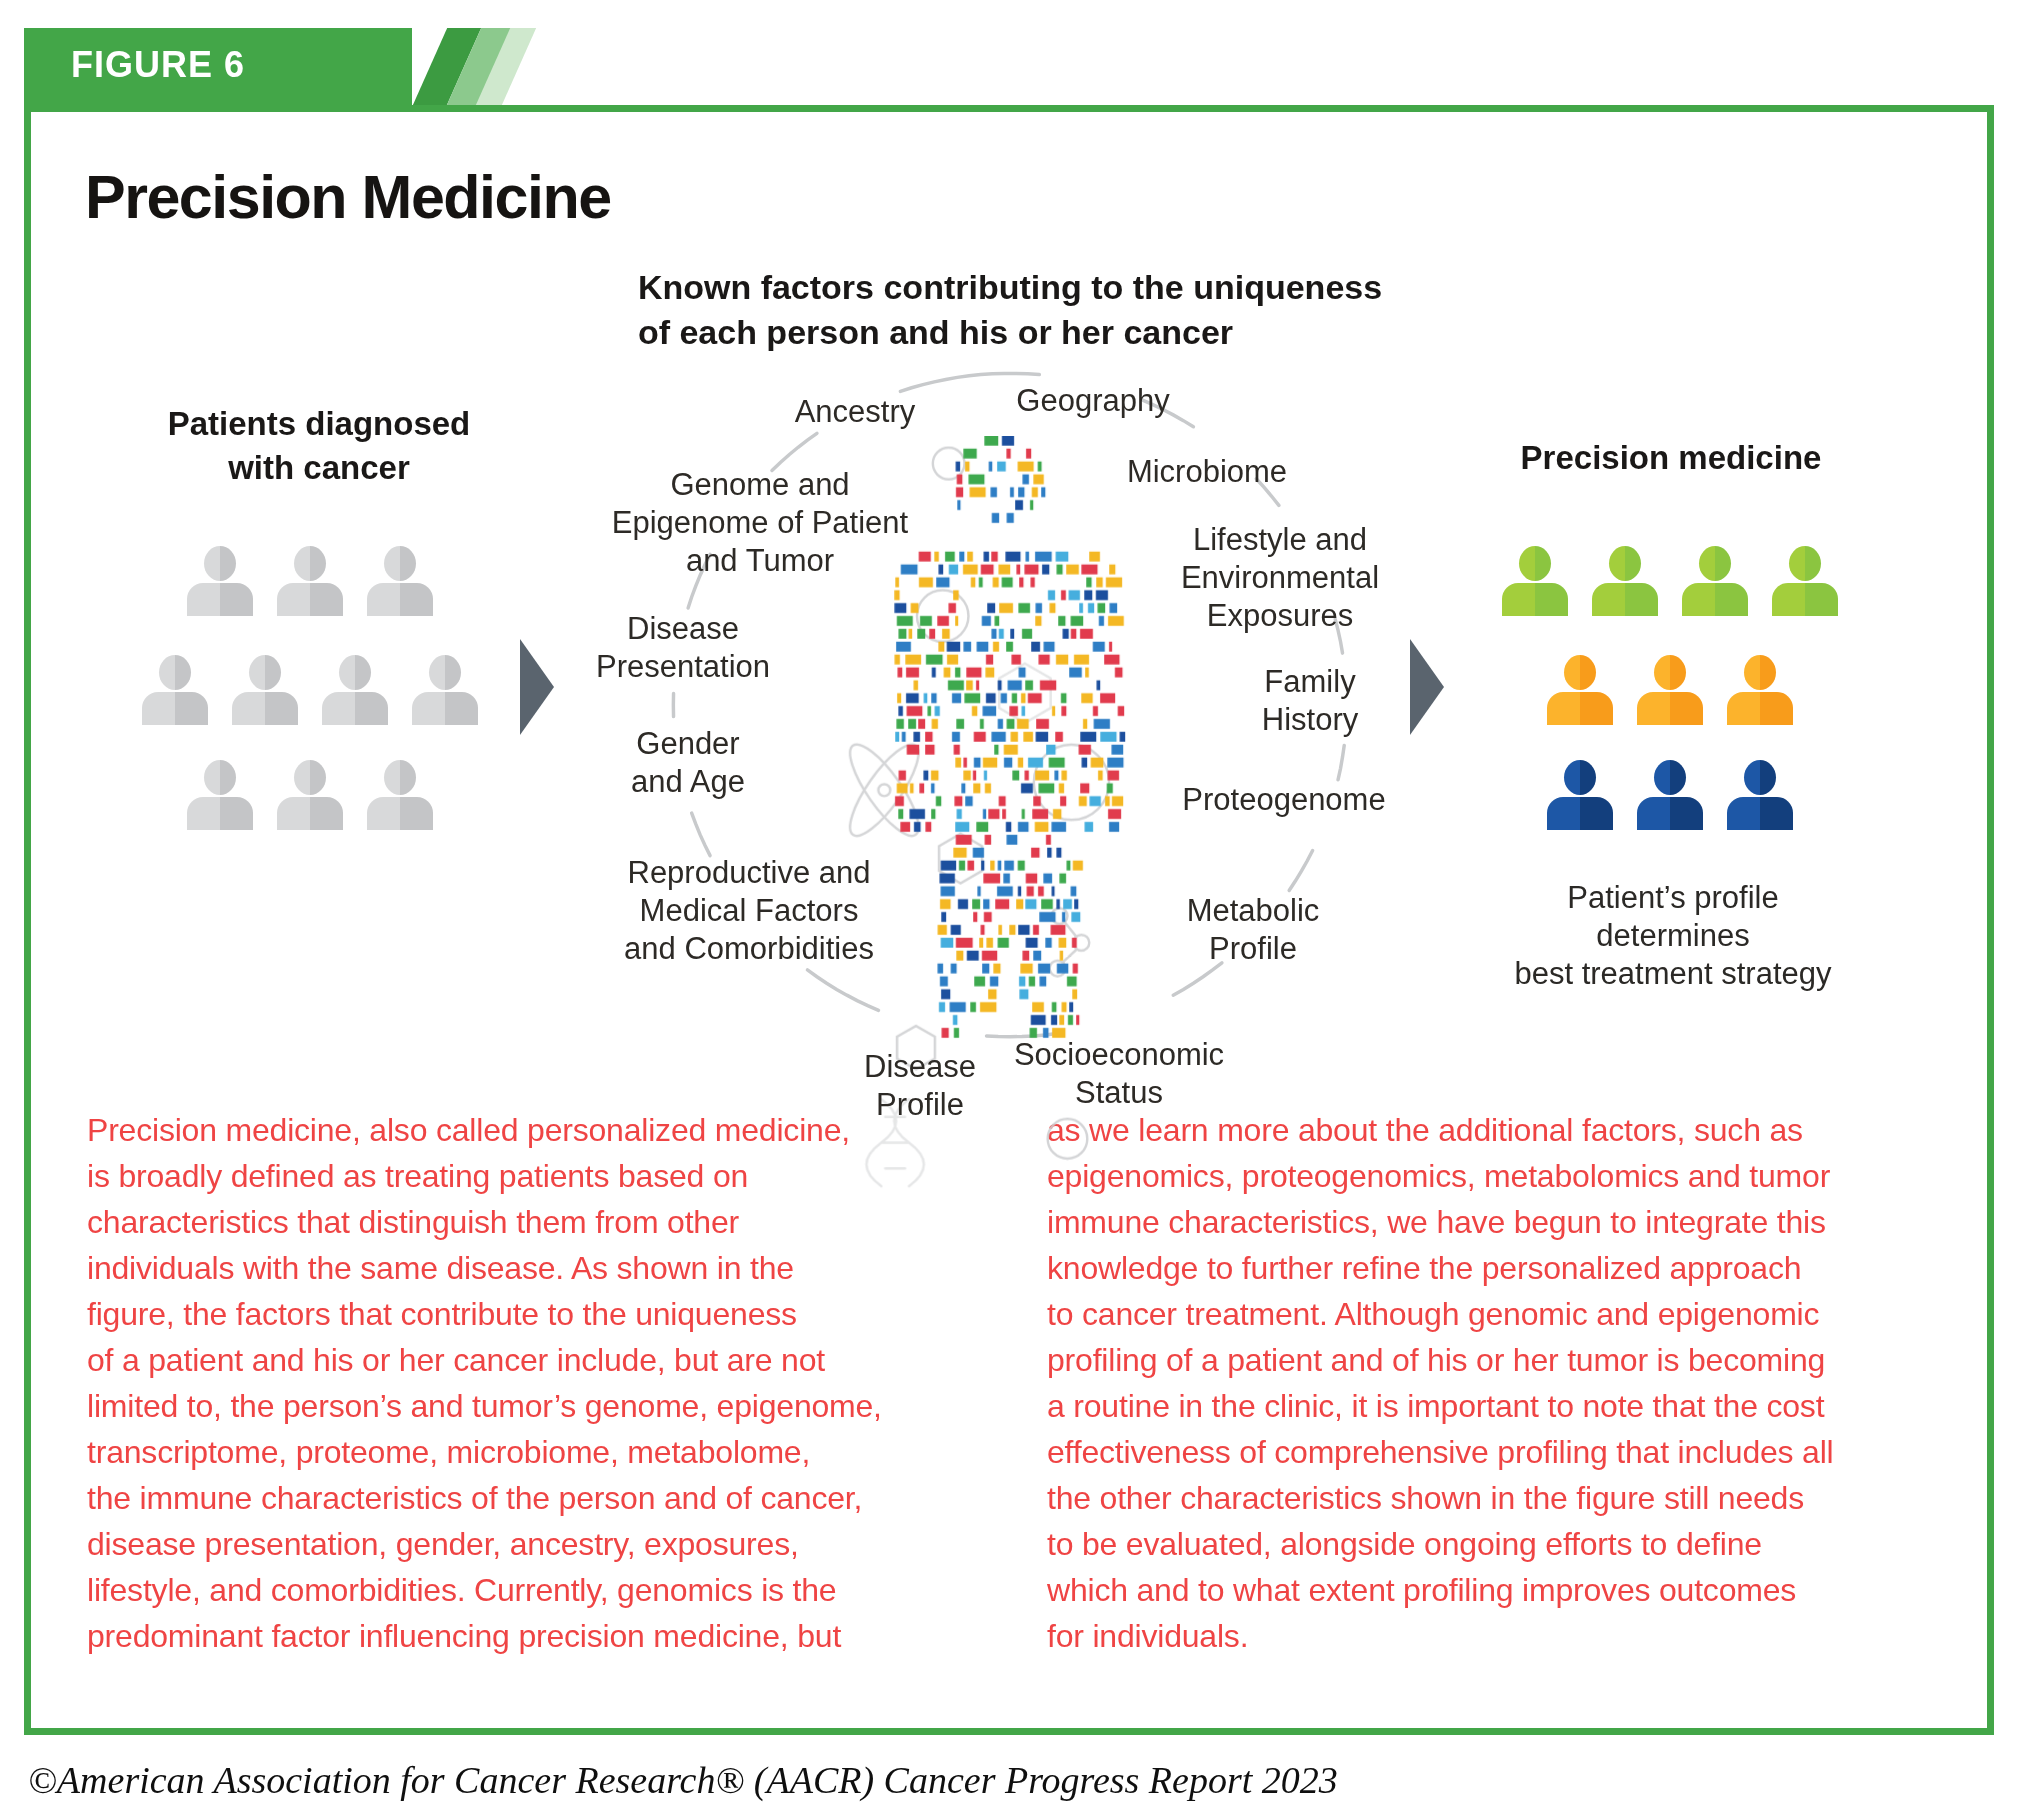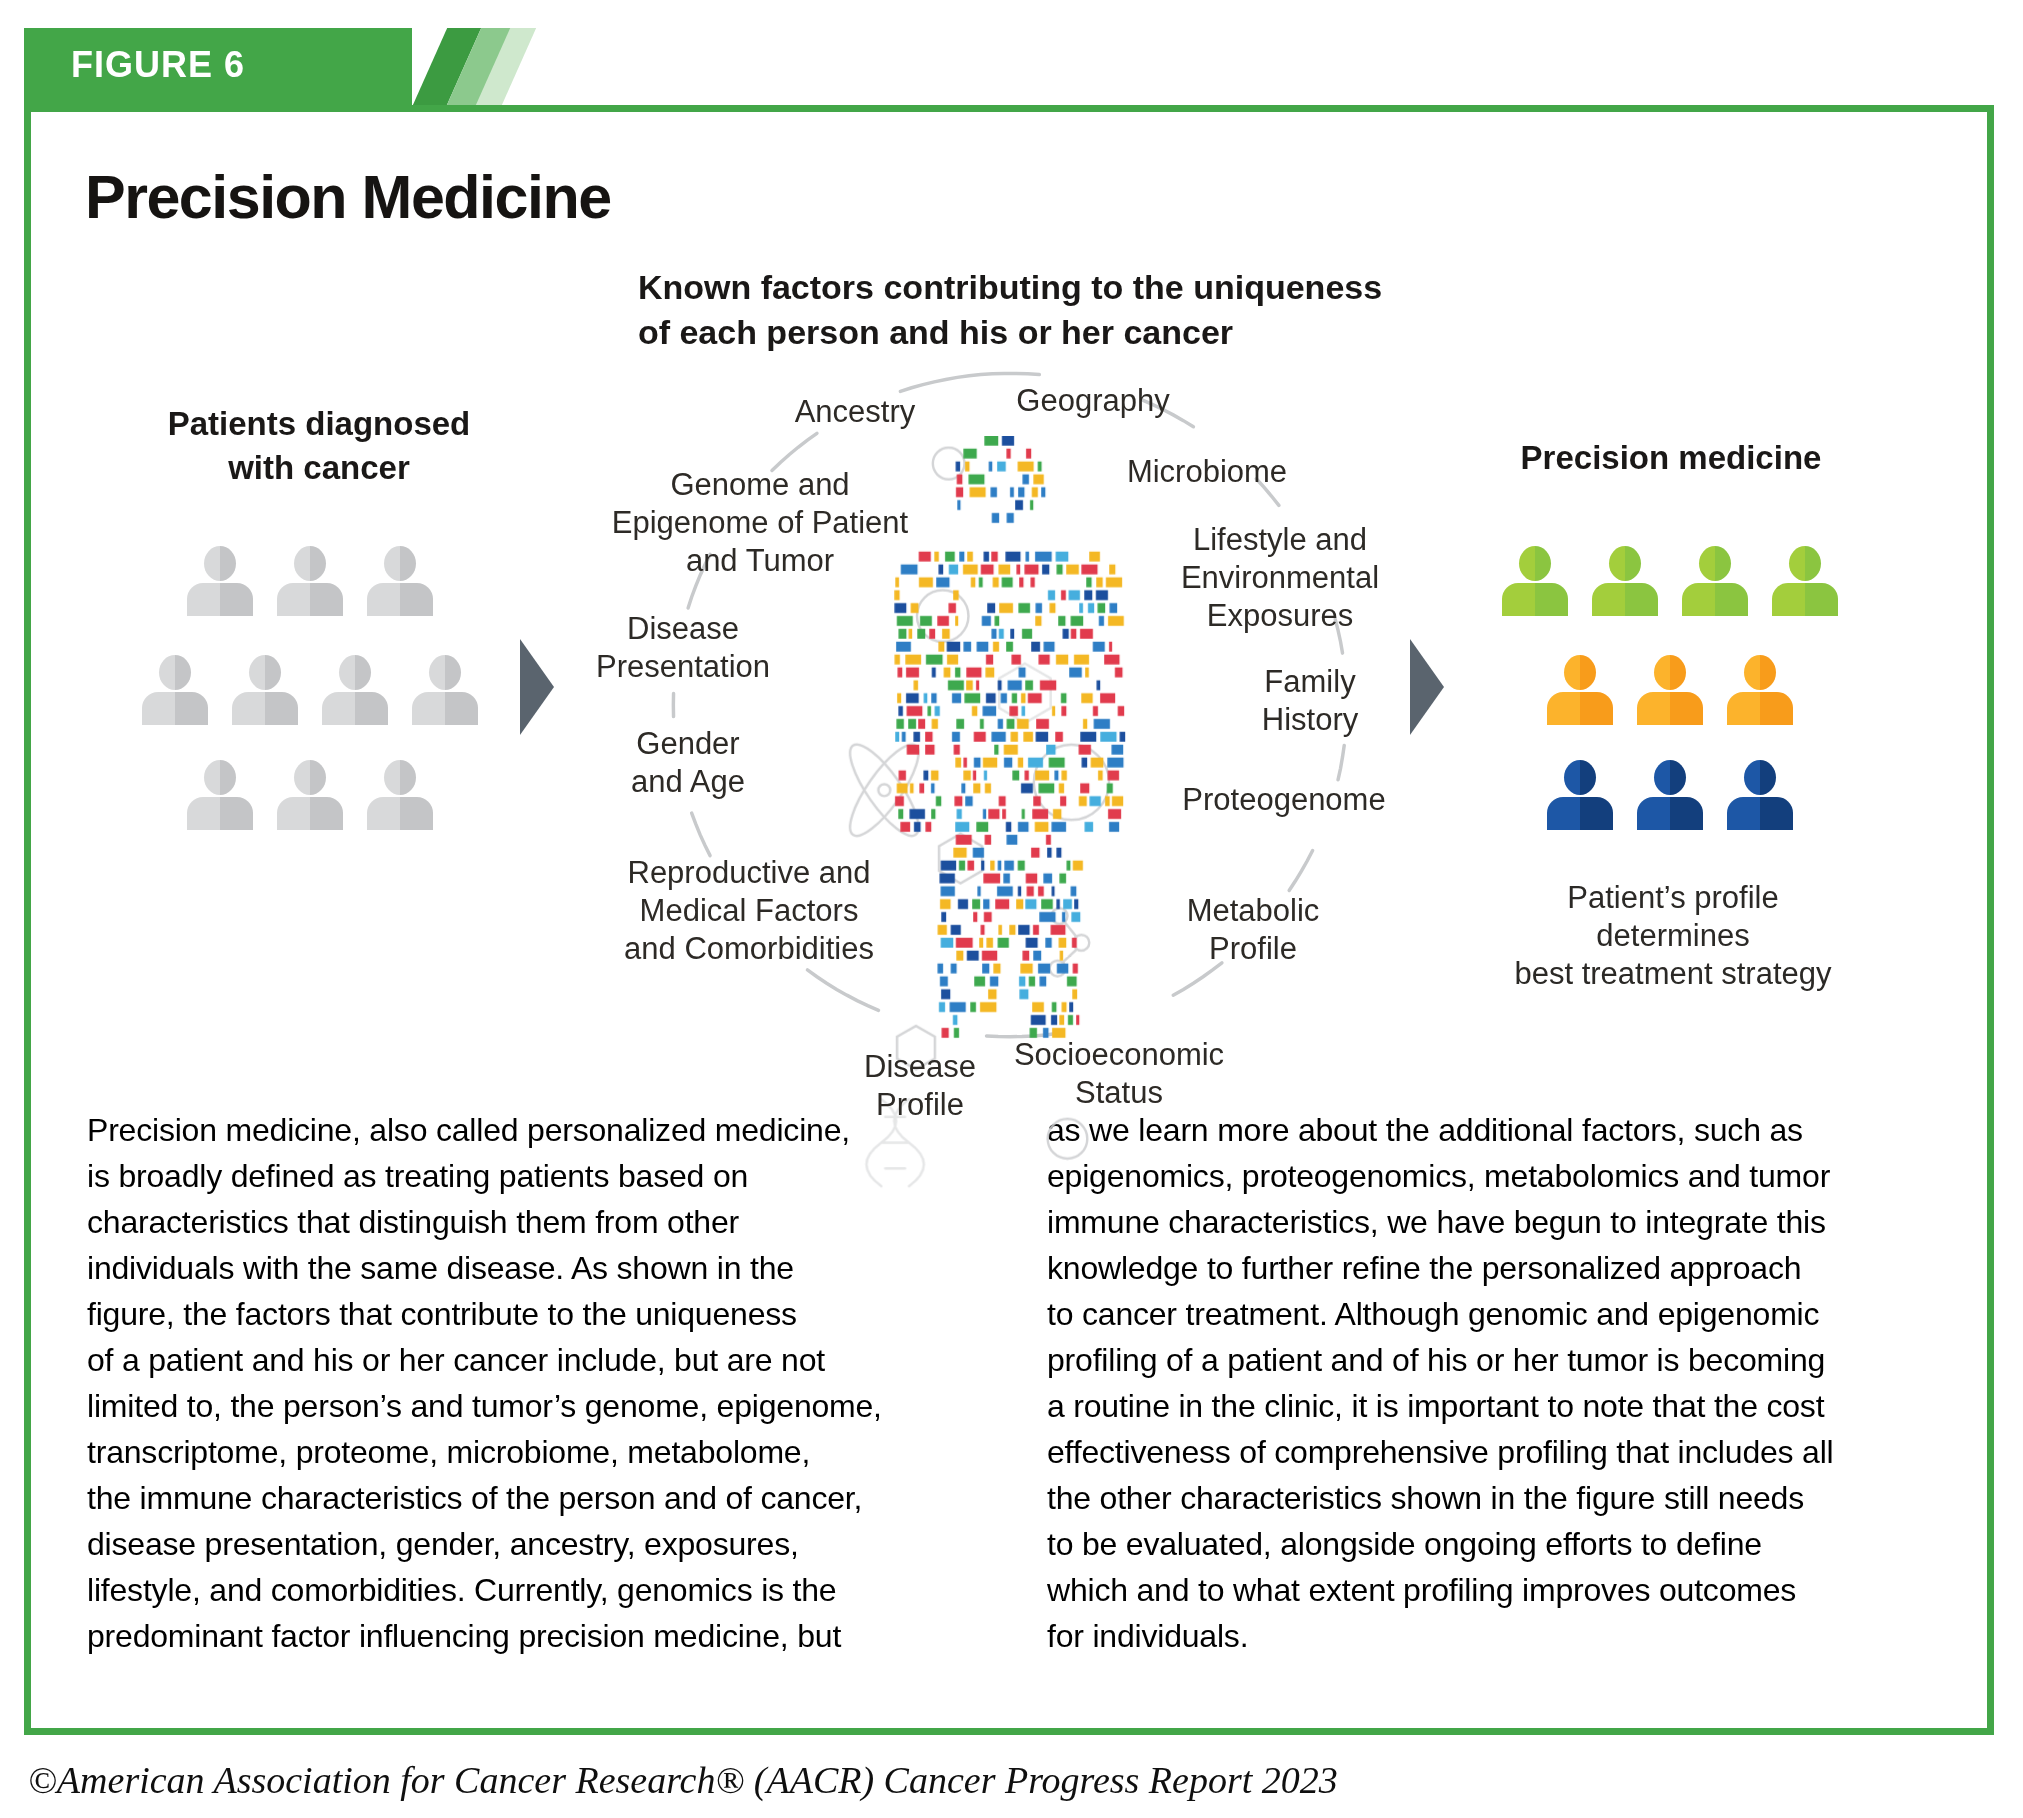--- a/index.html
+++ b/index.html
@@ -50,21 +50,21 @@
   .arrow{
     position:absolute;width:0;height:0;z-index:3;
     border-top:48px solid transparent;border-bottom:48px solid transparent;
     border-left:34px solid #5a646e;
   }
   
   #diagram-svg{position:absolute;left:0;top:0;z-index:2;}
   
   .body-col{
     position:absolute;top:1107px;white-space:pre-line;font-size:32px;line-height:46px;
-    color:#000000;letter-spacing:-0.2px;
+    color:#ef4444;letter-spacing:-0.2px;
   }
   
   .footer{
     position:absolute;left:28px;top:1758px;font-family:"Liberation Serif",serif;
     font-style:italic;font-size:38px;color:#0f0f0f;
   }
 </style>
 </head>
 <body>
 

